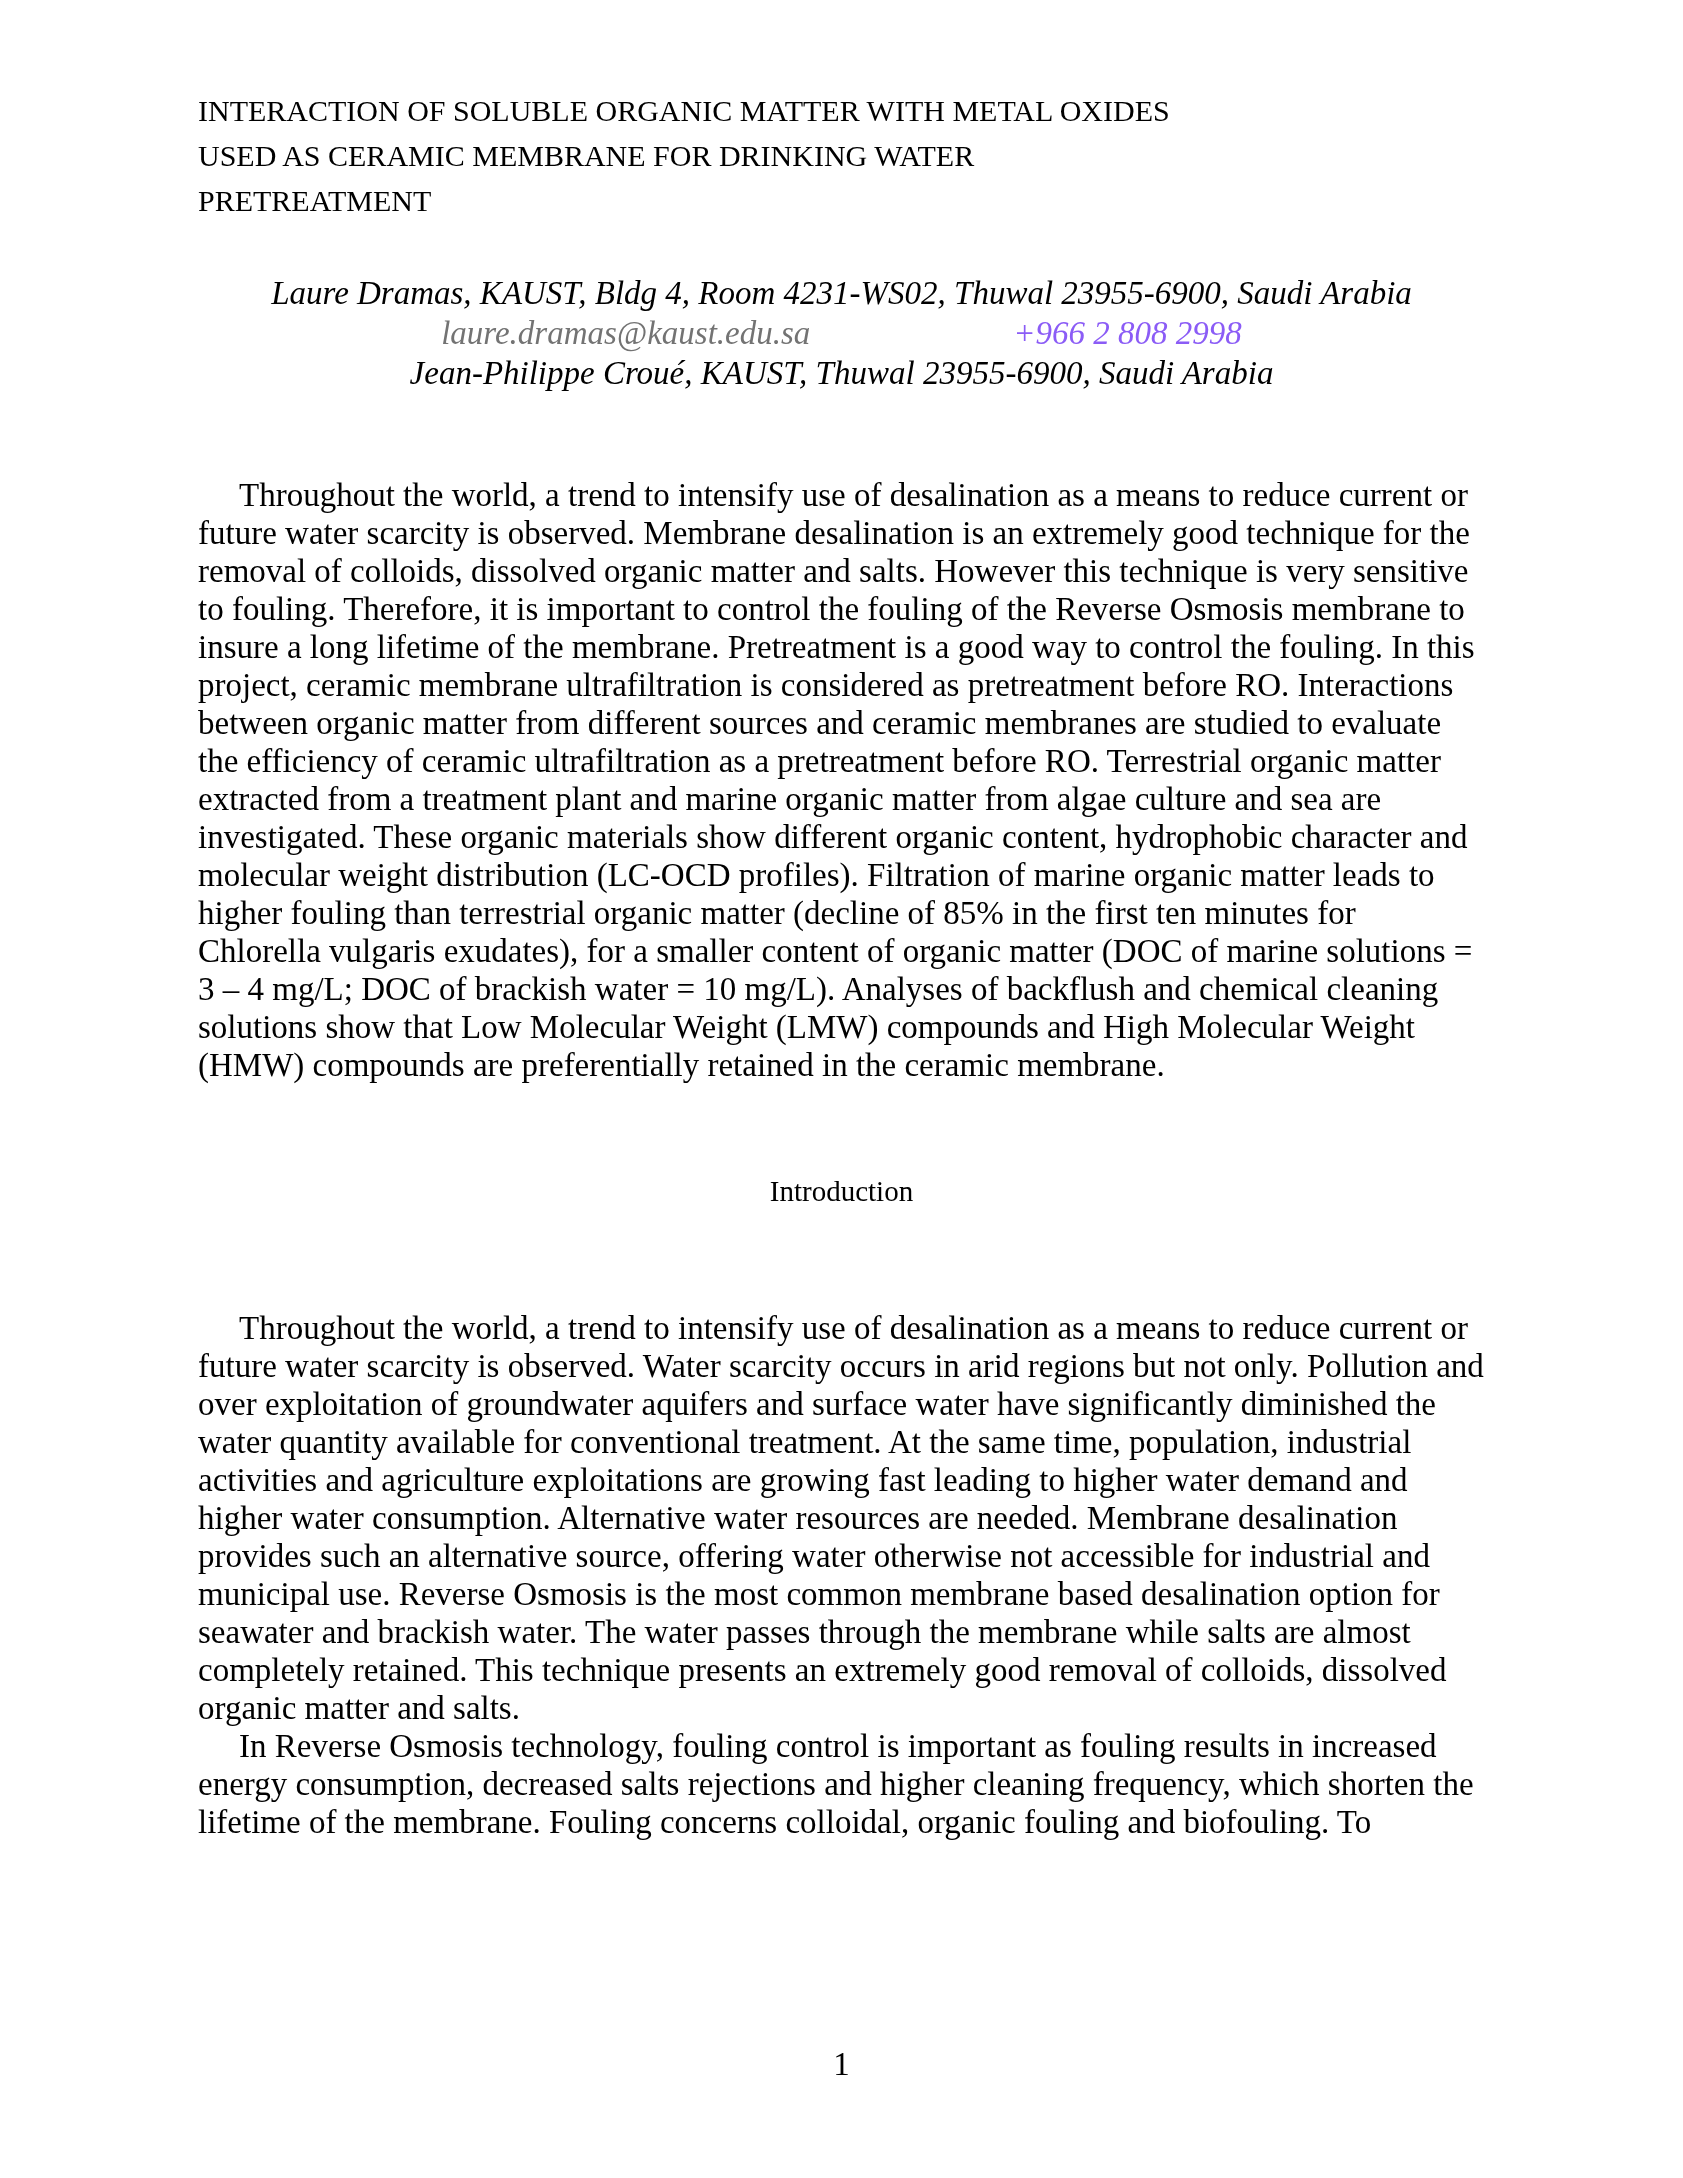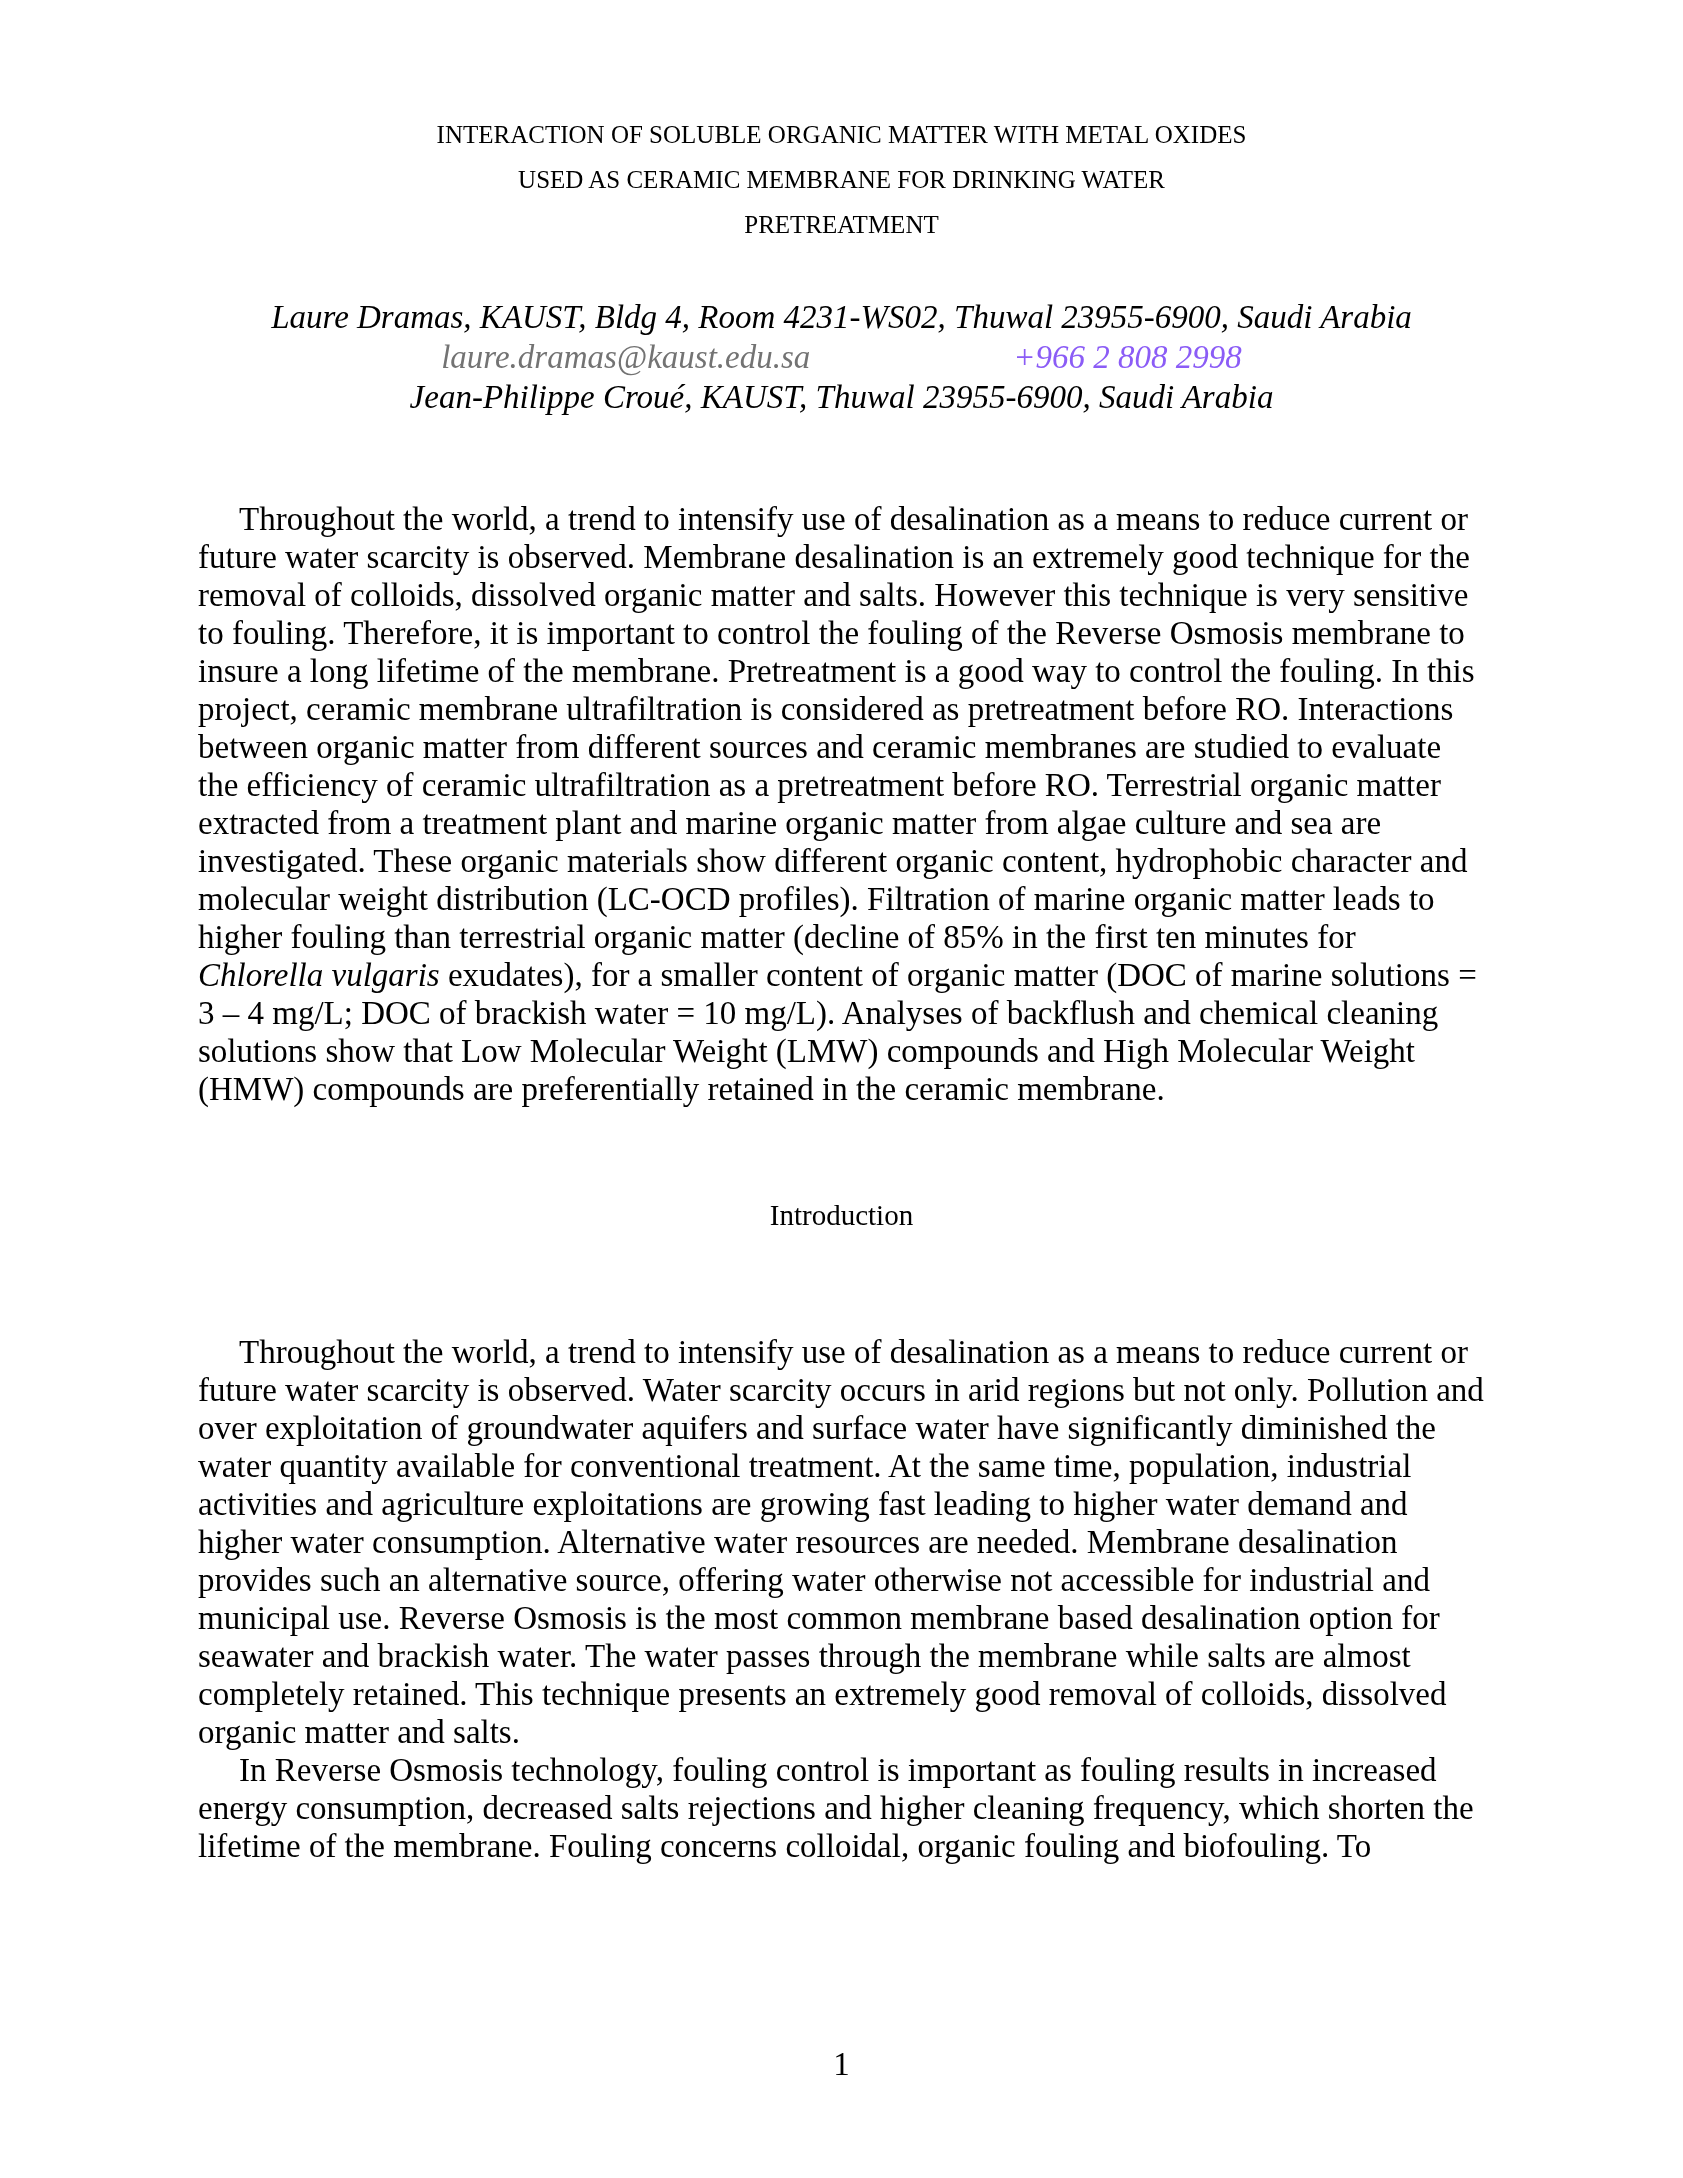--- a/index.html
+++ b/index.html
@@ -16,23 +16,23 @@
     box-sizing: border-box;
     padding: 0 198px;
     overflow: hidden;
     color: #000000;
     font-family: "Liberation Serif", serif;
     font-size: 33px;
     line-height: 38px;
     text-align: left;
   }
   .title-block {
-    margin-top: 112px;
-    text-align: center;
-    font-size: 25px;
+    margin-top: 88px;
+    text-align: left;
+    font-size: 30px;
     line-height: 45px;
   }
   .title-line { white-space: nowrap; }
   .authors-block {
     margin-top: 50px;
     text-align: center;
     font-style: italic;
     line-height: 40px;
   }
   .authors-line { white-space: nowrap; }
@@ -51,21 +51,21 @@
   }
   .abstract-para { margin-top: 83px; }
   .section-heading {
     margin-top: 85px;
     text-align: center;
     font-size: 29px;
     line-height: 45px;
   }
   .intro-para-1 { margin-top: 95px; }
   .intro-para-2 { }
-  .species-italic { font-style: italic; }
+  .species-italic { }
   .page-number {
     position: absolute;
     left: 0;
     right: 0;
     top: 2045px;
     text-align: center;
     line-height: 38px;
   }
 </style>
 </head>

